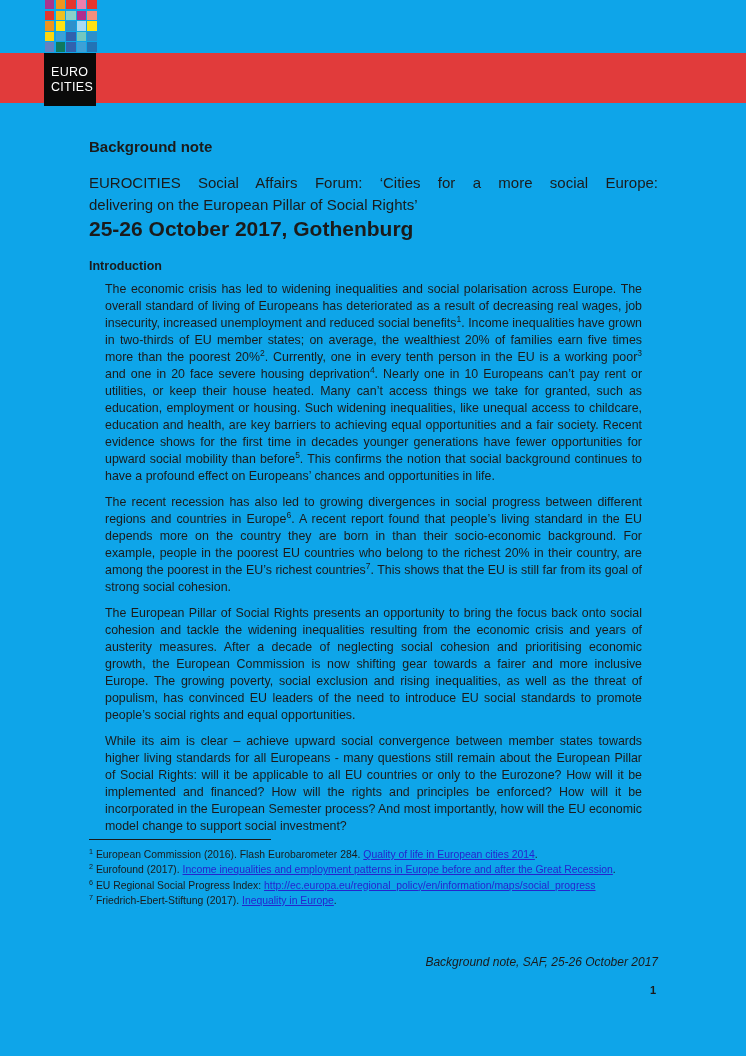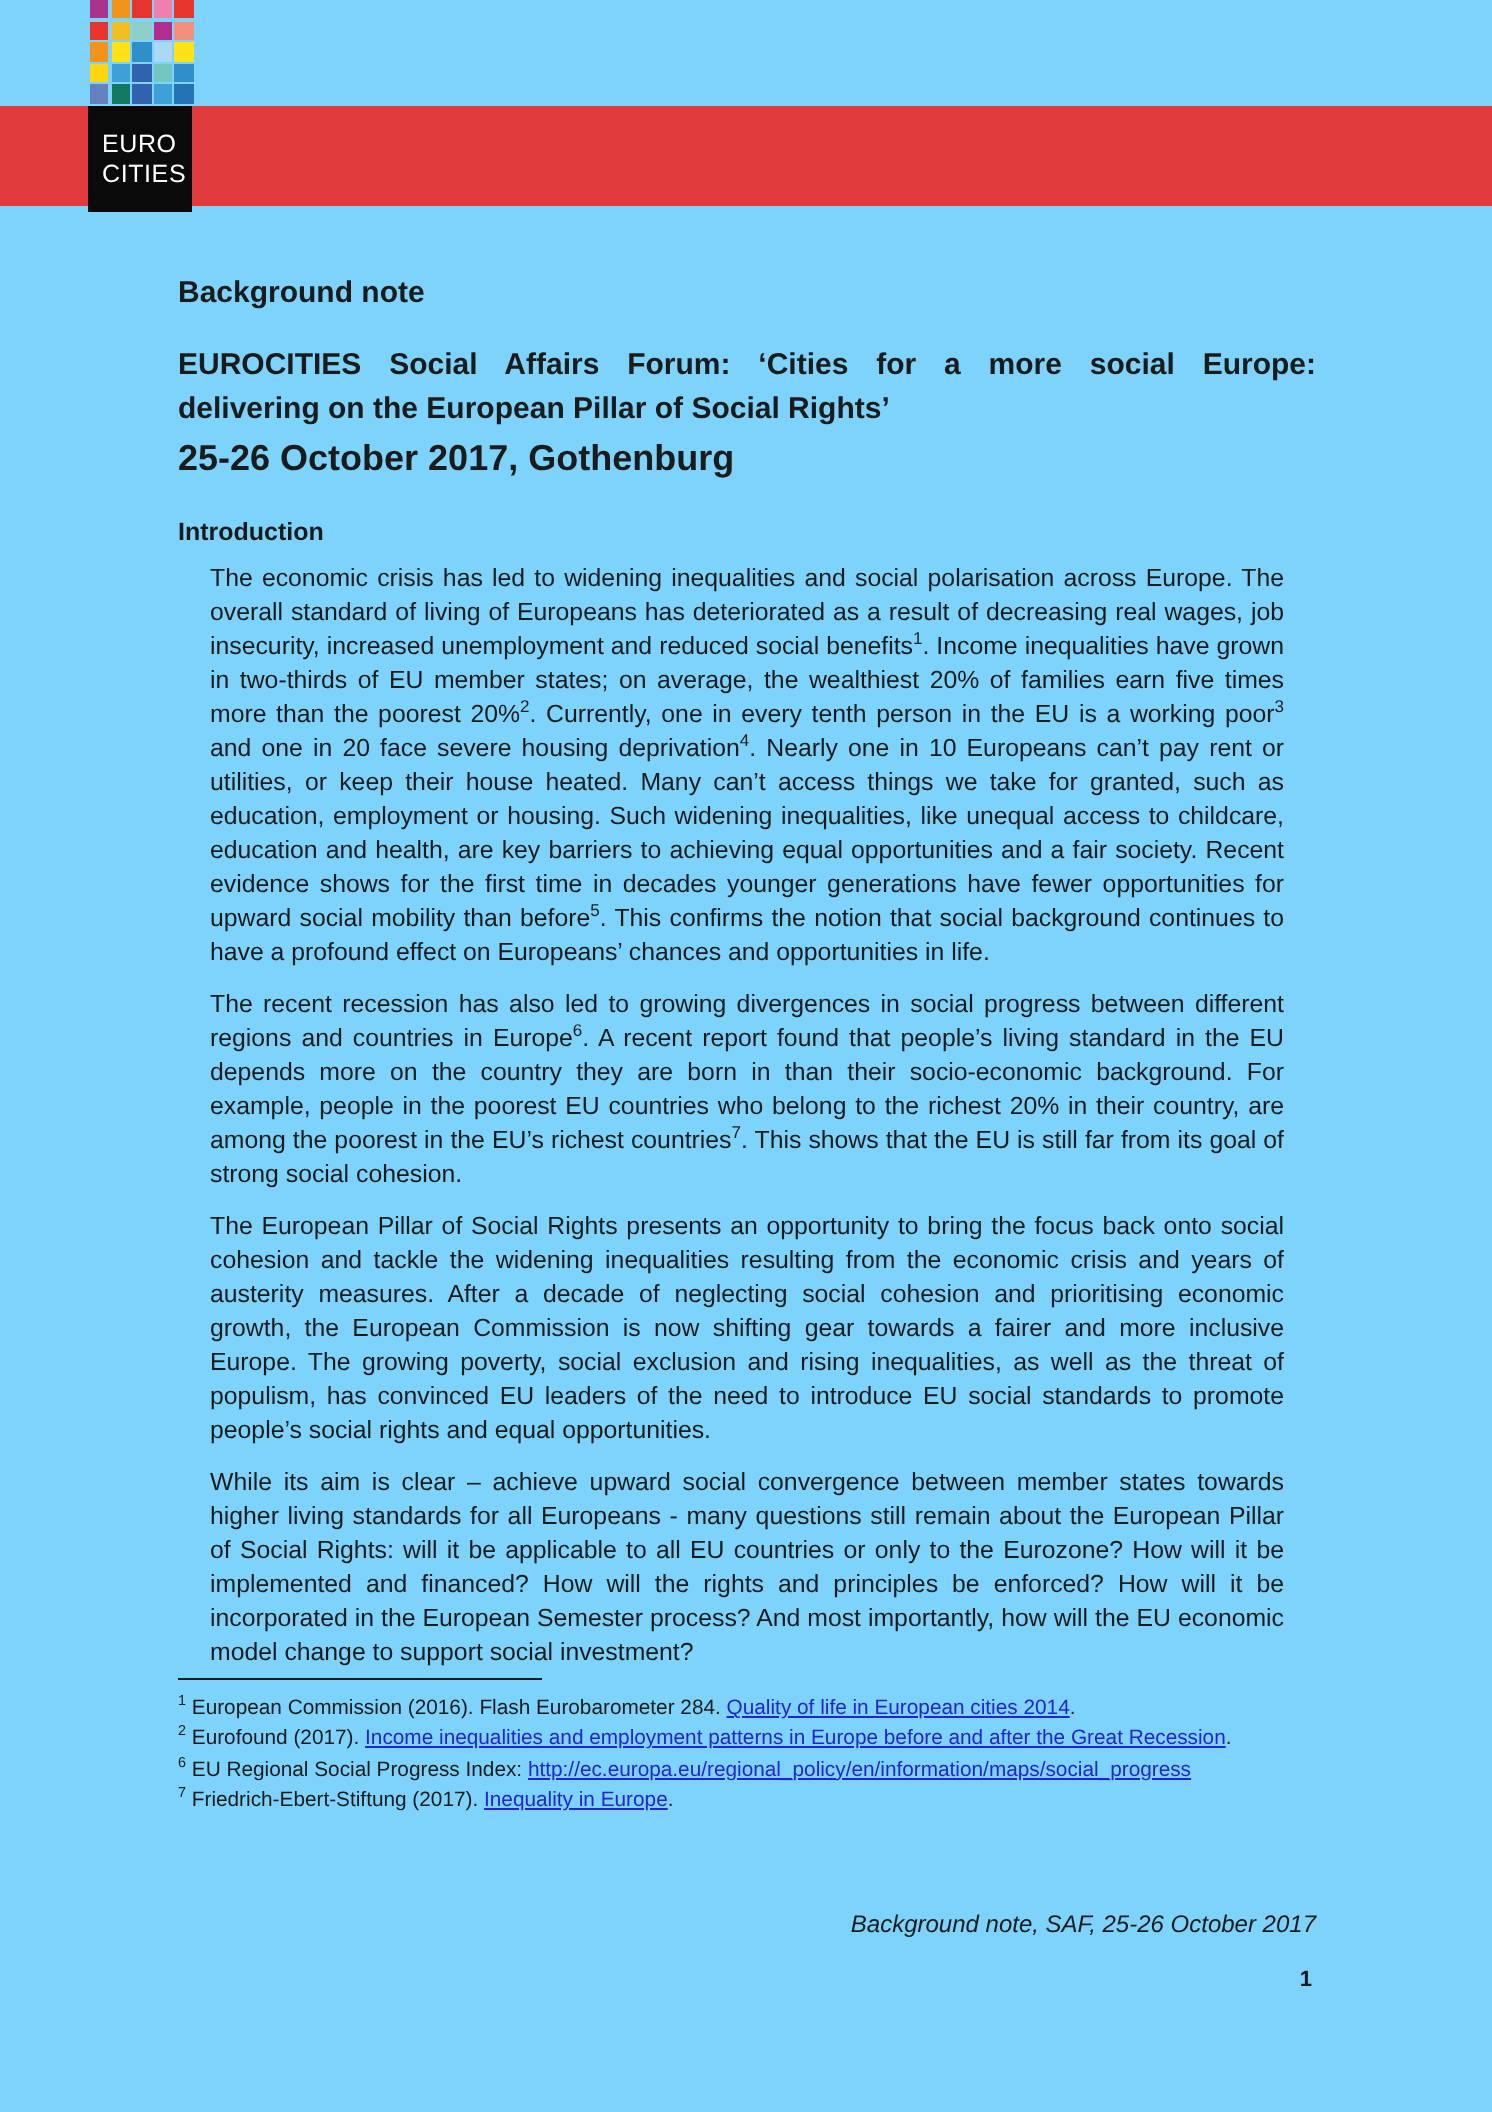--- a/index.html
+++ b/index.html
@@ -1,38 +1,38 @@
 <!DOCTYPE html>
 <html style="--banner: #e13b3b; --box: #0a0a0a; --link: #2525ce; --text: #1b1b1b;"><head>
 <meta charset="utf-8">
 <style>
   html,body{margin:0;padding:0;background:#888;}
   .page{
-    position:relative;width:746px;height:1056px;background:#7dd3fc;
+    position:relative;width:746px;height:1056px;background:#0ea5e9;
     margin:0 auto;overflow:hidden;
     font-family:"Liberation Sans",sans-serif;color:var(--text,#1b1b1b);
   }
   
   .logo-grid{
     position:absolute;left:45px;top:0;
     display:grid;grid-template-columns:repeat(5,9.4px);grid-auto-rows:9.4px;gap:1.2px;
   }
   .logo-grid .sq{width:9.4px;height:9.4px;}
   .red-band{position:absolute;left:0;top:53px;width:746px;height:50px;background:var(--banner,#e13b3b);}
   .logo-box{
     position:absolute;left:44px;top:53px;width:52px;height:53px;background:var(--box,#0a0a0a);
     display:flex;flex-direction:column;justify-content:center;box-sizing:border-box;padding-left:7px;
   }
   .logo-box .lg-line{color:#fff;font-size:12.5px;line-height:15px;letter-spacing:.3px;font-weight:400;}
   
   .content{position:absolute;left:89px;top:139px;width:569px;}
   .kicker{font-size:15px;font-weight:bold;line-height:16px;margin:0 0 17px;}
-  .doc-title{font-size:15px;font-weight:bold;line-height:22px;margin:0 0 5px;}
+  .doc-title{font-size:15px;font-weight:normal;line-height:22px;margin:0 0 5px;}
   .title-line1{text-align:justify;text-align-last:justify;}
-  .date-line{font-size:18px;font-weight:bold;line-height:16px;margin:0 0 21px;}
+  .date-line{font-size:21px;font-weight:bold;line-height:16px;margin:0 0 21px;}
   .section-heading{font-size:12.5px;font-weight:bold;line-height:17px;margin:0 0 6px;}
   .para{font-size:12.4px;line-height:17px;text-align:justify;margin:0 16px 9px;}
   .para sup{font-size:8.5px;line-height:0;vertical-align:super;}
   
   .footnotes{position:absolute;left:89px;top:839px;width:569px;}
   .fn-rule{width:182px;height:0;border-top:1.4px solid #1b1b1b;margin:0 0 7px;}
   .footnote{font-size:10.4px;line-height:15.3px;}
   .footnote sup{font-size:7.2px;line-height:0;vertical-align:super;}
   a.link{color:var(--link,#2525ce);text-decoration:underline;cursor:pointer;}
   

